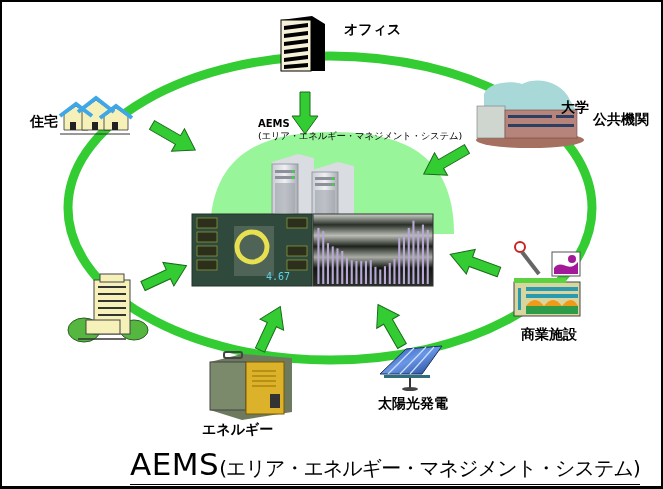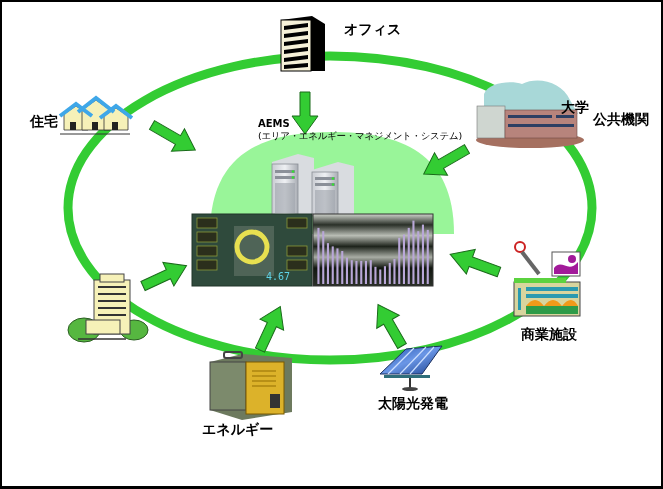--- a/index.html
+++ b/index.html
@@ -235,13 +235,16 @@
   <div class="lbl" style="left:519px;top:323px;">商業施設</div>
   <div class="lbl" style="left:376px;top:392px;">太陽光発電</div>
   <div class="lbl" style="left:200px;top:418px;">エネルギー</div>
   <div class="lbl" style="left:28px;top:110px;">住宅</div>
 
   <div class="aems-small">
     <div>AEMS</div>
     <div class="sub">(エリア・エネルギー・マネジメント・システム)</div>
   </div>
 
+  <div class="footer-title">
+    <span class="big">AEMS</span><span class="small">(エリア・エネルギー・マネジメント・システム)</span>
+  </div>
 </div>
 
 </body></html>

